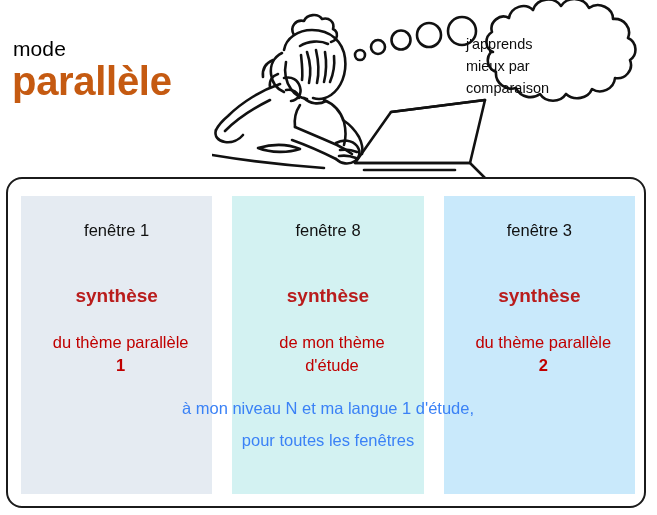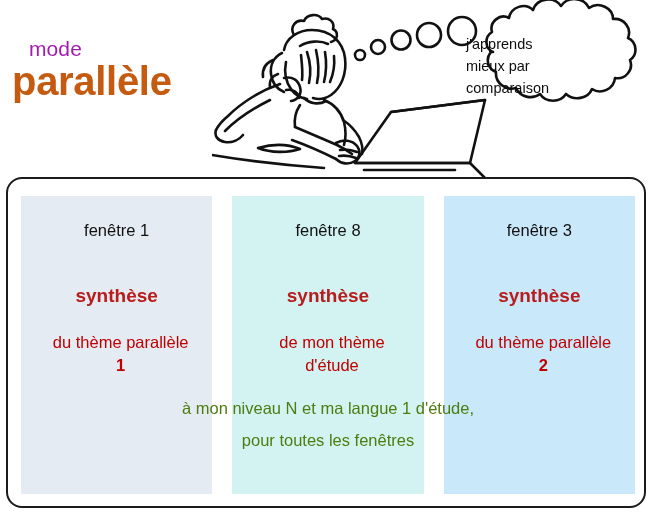--- a/index.html
+++ b/index.html
@@ -22,25 +22,24 @@
     left: 0; top: 0;
     width: 657px;
     height: 178px;
   }
 
   #mode-label {
     position: absolute;
     left: 13px;
     top: 38px;
     font-size: 21px;
-    color: #a21caf;
+    color: #000000;
     letter-spacing: 0.1px;
     line-height: 1;
     white-space: nowrap;
-    margin-left: 16px;
   }
 
   #mode-title {
     position: absolute;
     left: 12px;
     top: 61px;
     font-size: 40px;
     font-weight: bold;
     color: #C55A11;
     letter-spacing: -0.3px;
@@ -135,21 +134,21 @@
   .col-desc .num { font-weight: bold; }
 
   
   #caption {
     position: absolute;
     left: 13px;
     top: 213px;
     width: 614px;
     text-align: center;
     font-size: 16.5px;
-    color: #4d7c0f;
+    color: #3b82f6;
     line-height: 1.95;
     pointer-events: none;
   }
   #caption span { display: block; }
 </style>
 </head>
 <body>
 
 <div id="header">
 

